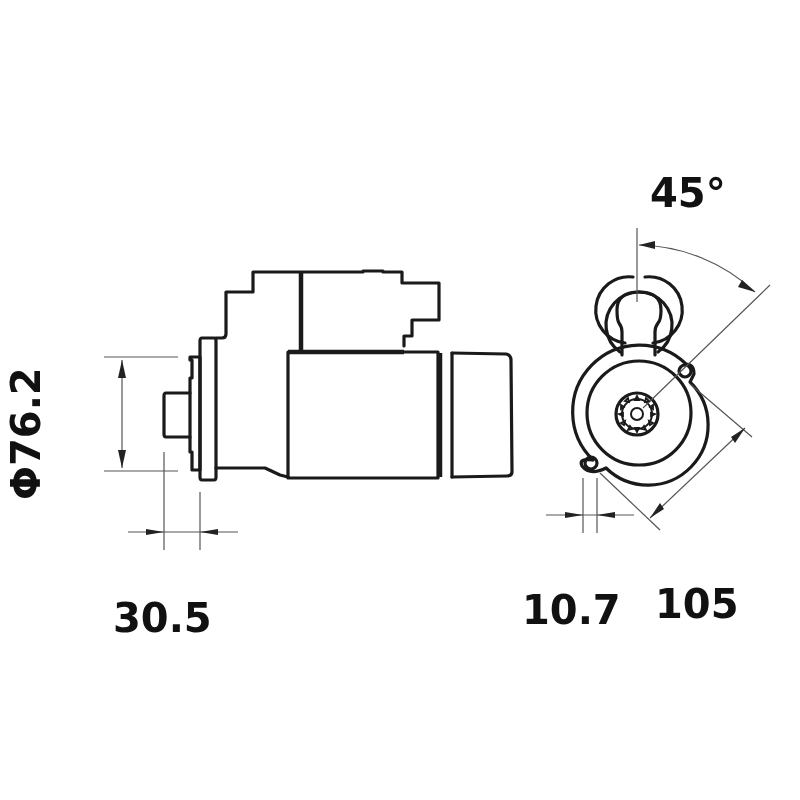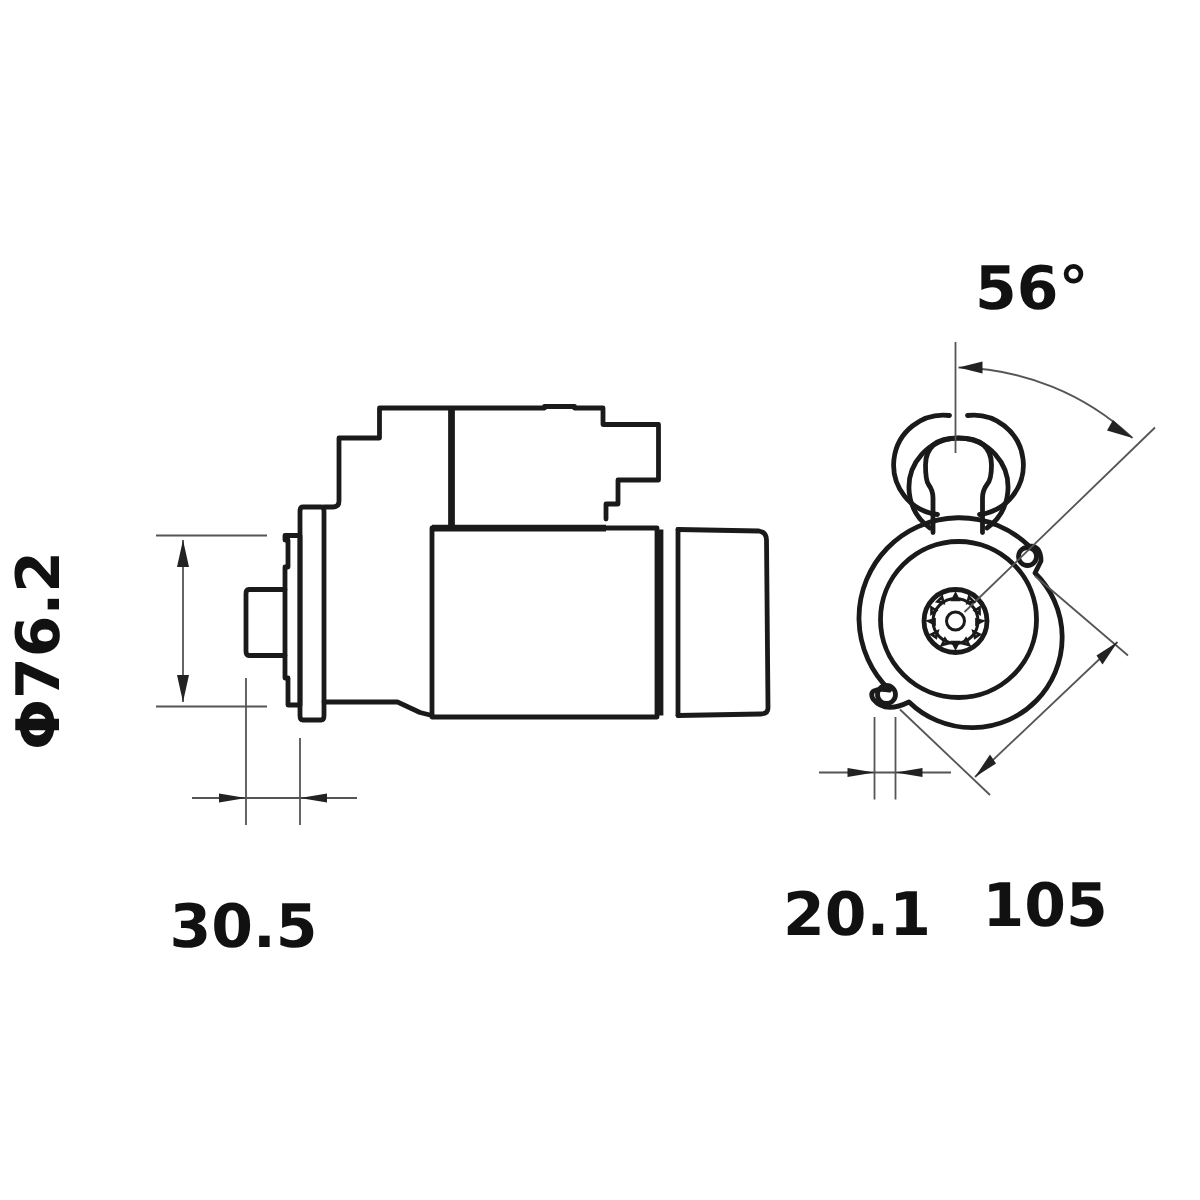--- a/index.html
+++ b/index.html
@@ -112,15 +112,15 @@
     <path d="M628,430 l2,-4 l2,3 Z"></path>
     <path d="M621,423 l4,-2 l-1,4 Z"></path>
     <path d="M619,414 l4,-1 l0,3 Z"></path>
     <path d="M621,405 l3,2 l-3,2 Z"></path>
     <path d="M628,398 l1,4 l-4,-1 Z"></path>
   </g>
 </svg>
 
 <div class="label label-rot" style="left:6px; top:500px;">Φ76.2</div>
 <div class="label" style="left:101px; top:598px;margin-left:12px;">30.5</div>
-<div class="label" style="left:522px; top:590px;">20.1</div>
+<div class="label" style="left:522px; top:590px;">10.7</div>
 <div class="label" style="left:655px; top:584px;">105</div>
-<div class="label" style="left:650px; top:173px;">56°</div>
+<div class="label" style="left:650px; top:173px;">45°</div>
 
 </body></html>

